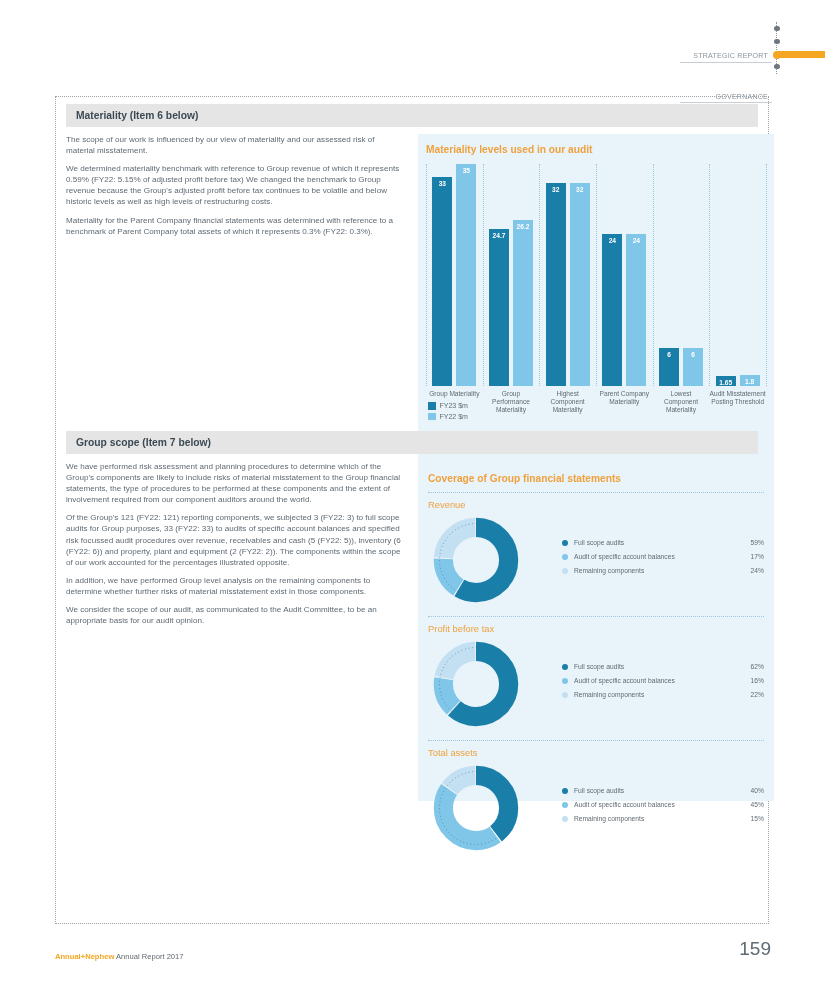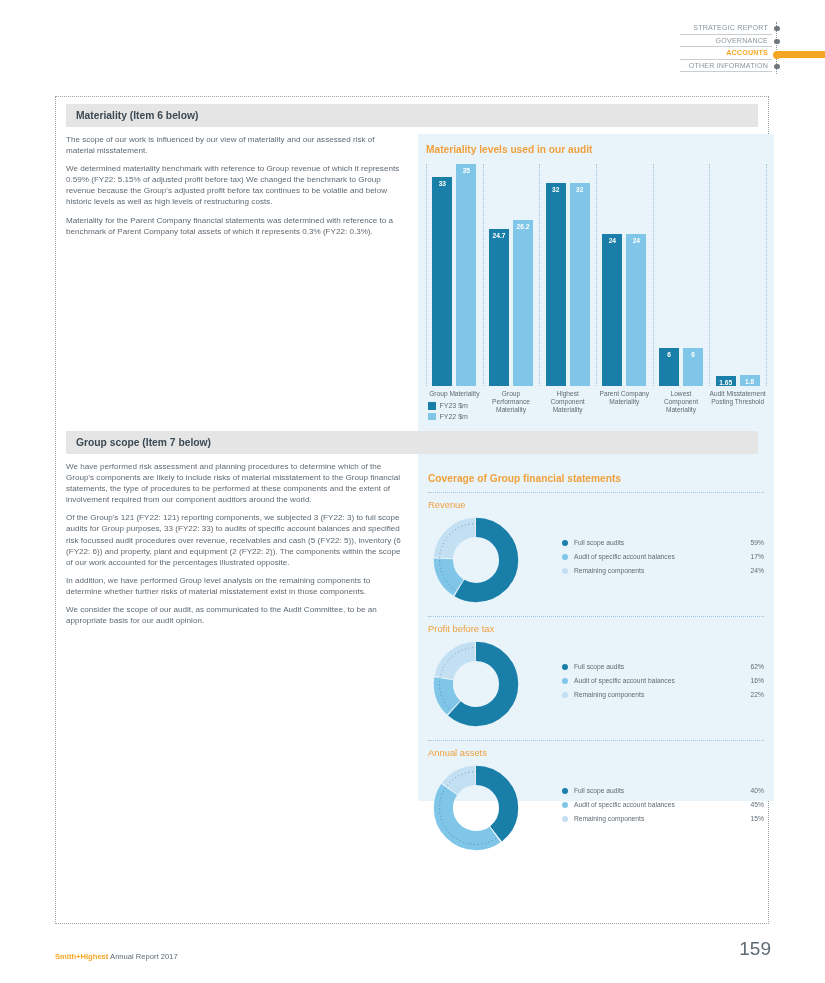--- a/index.html
+++ b/index.html
@@ -14,21 +14,21 @@
 
   
   .topnav {
     position: absolute; top: 22px; right: 0; width: 145px; height: 52px;
   }
   .nav-list { position: absolute; left: 0; top: 0; width: 92px; }
   .nav-item {
     font-size: 7.1px; letter-spacing: .2px; color: #8b959c;
     text-transform: uppercase; line-height: 12.6px; height: 12.6px;
     border-bottom: .7px solid #c9ced2; white-space: nowrap;
-    text-align: right; padding-right: 4px;
+    text-align: right; padding-right: 4px; margin-top: 28px;
   }
   .nav-item.active { color: #f5a623; font-weight: bold; }
   .nav-rail {
     position: absolute; left: 96px; top: 0; width: 1px; height: 52px;
     border-left: 1px dotted #8b959c;
   }
   .nav-dot {
     position: absolute; left: -2.6px; width: 5.2px; height: 5.2px;
     border-radius: 50%; background: #6e777e;
   }
@@ -299,21 +299,21 @@
                 <span class="dot" style="background:#c3e0f2"></span>
                 <span class="lbl">Remaining components</span>
                 <span class="pct">22%</span>
               </div>
             </div>
         </div>
       </div>
 
       <div class="donut-hr"></div>
       <div>
-        <div class="donut-sub">Annual assets</div>
+        <div class="donut-sub">Total assets</div>
         <div class="donut-row">
           <div class="donut-wrap" id="donut-3"><svg viewBox="0 0 100 100" width="96" height="96">
                 <circle cx="50" cy="50" r="34" fill="none" stroke="#1a7fa8" stroke-width="20" stroke-dasharray="84.25132017764238 213.62830044410595" stroke-dashoffset="0" transform="rotate(-90 50 50)"></circle>
                 <circle cx="50" cy="50" r="34" fill="none" stroke="#7fc6e8" stroke-width="20" stroke-dasharray="94.93273519984767 213.62830044410595" stroke-dashoffset="-85.45132017764239" transform="rotate(-90 50 50)"></circle>
                 <circle cx="50" cy="50" r="34" fill="none" stroke="#c3e0f2" stroke-width="20" stroke-dasharray="30.844245066615894 213.62830044410595" stroke-dashoffset="-181.58405537749007" transform="rotate(-90 50 50)"></circle>
                 <circle cx="50" cy="50" r="38" fill="none" stroke="#2f6f96" stroke-width="0.8" stroke-dasharray="0.8 3"></circle>
               </svg></div>
           <div class="donut-legend" id="dleg-3">
               <div class="dleg">
                 <span class="dot" style="background:#1a7fa8"></span>
@@ -332,16 +332,16 @@
               </div>
             </div>
         </div>
       </div>
     </div>
   </div>
 </div>
 
 <div class="footer">
   <div class="foot-left">
-    <b>Smith+Highest</b><span> Annual Report 2017</span>
+    <b>Annual+Nephew</b><span> Annual Report 2017</span>
   </div>
   <div class="pageno">159</div>
 </div>
 
 </body></html>

